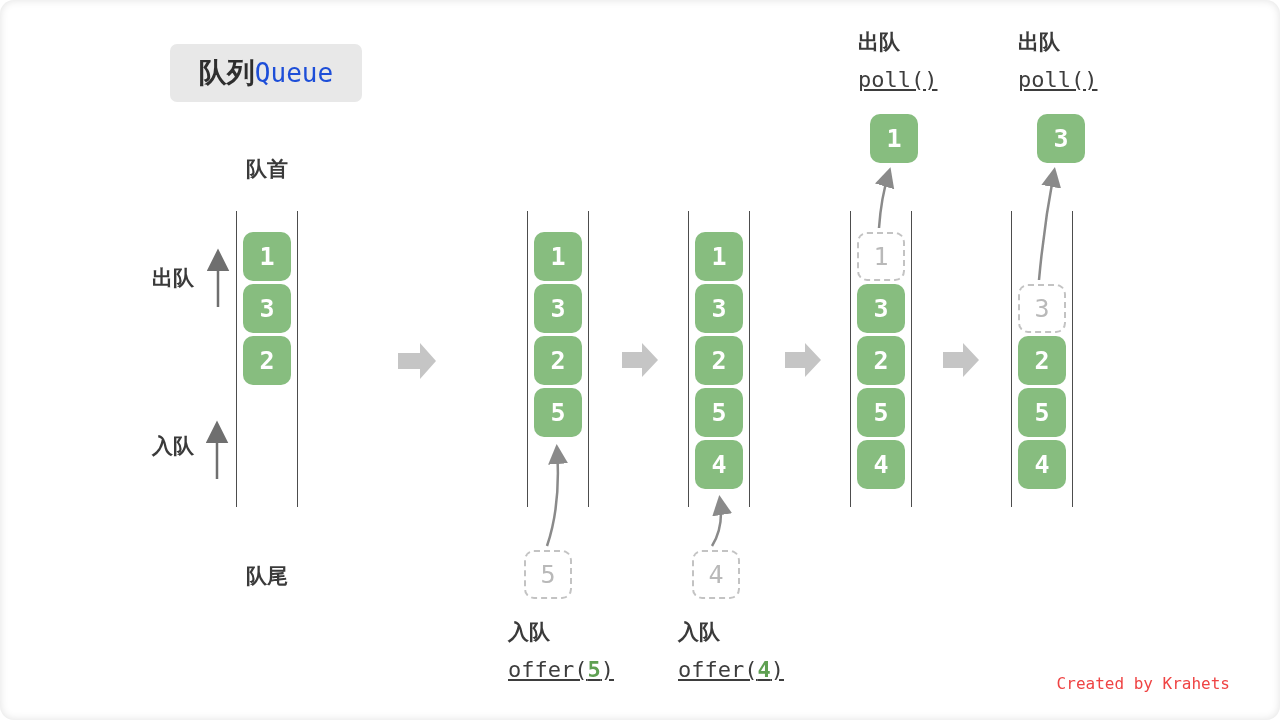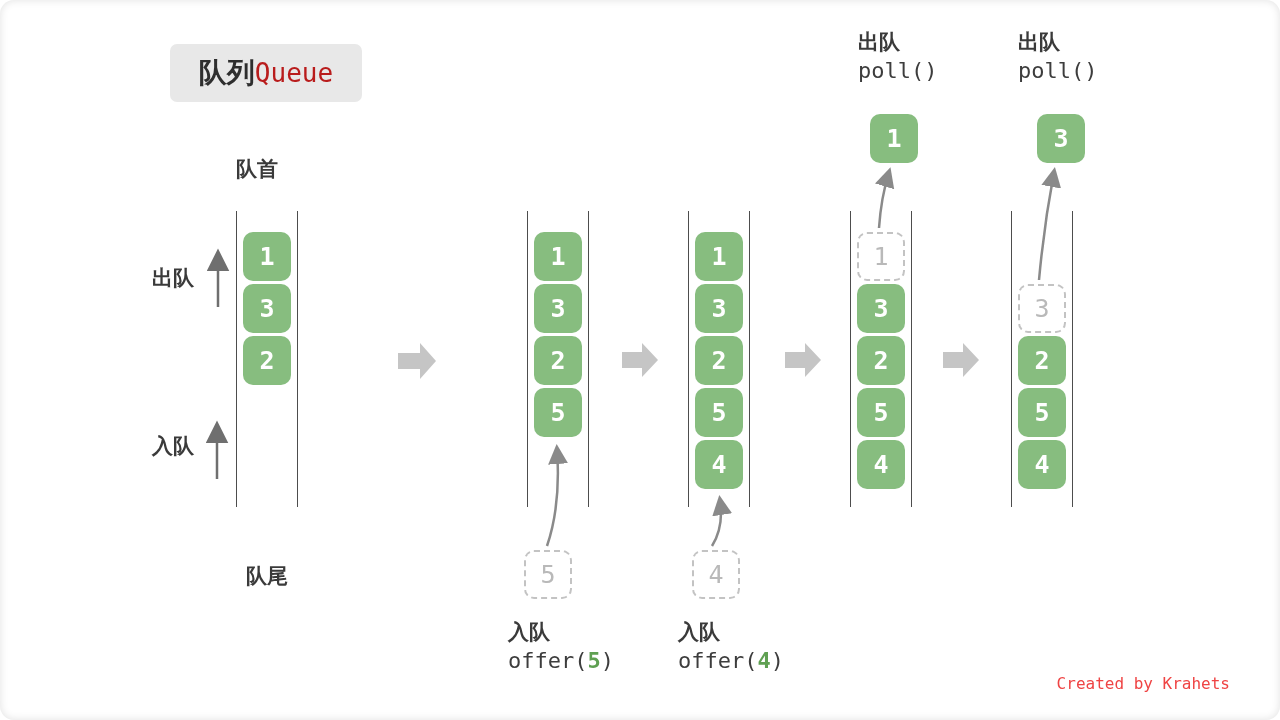--- a/index.html
+++ b/index.html
@@ -9,21 +9,21 @@
     box-shadow: inset 0 0 9px rgba(0,0,0,0.12);
     font-family:"Liberation Sans", sans-serif;
   }
 
   .title-box {
     position:absolute; left:170px; top:44px; width:192px; height:58px;
     background:#e8e8e8; border-radius:7px;
     display:flex; align-items:center; justify-content:center; 
   }
   .title-cn { font-size:28px; font-weight:bold; color:#2e2e2e; }
-  .title-en { font-family:"DejaVu Sans Mono", monospace; font-size:26px; color:#b91c1c; }
+  .title-en { font-family:"DejaVu Sans Mono", monospace; font-size:26px; color:#1d4ed8; }
 
   .cjk-label { position:absolute; font-size:21px; font-weight:bold; color:#3a3a3a; }
 
   .channel {
     position:absolute; top:211px; height:296px; width:62px;
     border-left:1.5px solid #4d4d4d; border-right:1.5px solid #4d4d4d;
     box-sizing:border-box;
   }
   .blk {
     position:absolute; left:50%; transform:translateX(-50%);
@@ -43,41 +43,41 @@
     display:flex; align-items:center; justify-content:center;
     font-family:"DejaVu Sans Mono", monospace; font-size:25px;
   }
   .float-box.green { background:#87BD7F; color:#fff; font-weight:bold; }
   .float-box.dashed {
     background:#fff; border:2px dashed #c3c3c3; color:#b9b9b9; box-sizing:border-box;
   }
 
   .anno { position:absolute; }
   .anno .action { font-size:21px; font-weight:bold; color:#3a3a3a; }
-  .anno .call { font-family:"DejaVu Sans Mono", monospace; font-size:22px; color:#3d3d3d; margin-top:2px; }
+  .anno .call { font-family:"DejaVu Sans Mono", monospace; font-size:22px; color:#3d3d3d; margin-top:11px;text-decoration:underline; }
   .anno .arg { color:#5FA052; font-weight:bold; }
 
   .watermark {
     position:absolute; top:674px; right:50px;
     font-family:"DejaVu Sans Mono", monospace; font-size:16px; color:#ef4444;
   }
 
   svg.overlay { position:absolute; left:0; top:0; pointer-events:none; }
 </style>
 </head>
 <body>
 
 <div class="canvas">
 
   <div class="title-box">
     <span class="title-cn">队列</span>
     <span class="title-en">Queue</span>
   </div>
 
-  <div class="cjk-label" style="left:226px; top:155px; width:62px; text-align:center;">队首</div>
+  <div class="cjk-label" style="left:236px; top:155px; width:62px; text-align:center;">队首</div>
   <div class="cjk-label" style="left:236px; top:562px; width:62px; text-align:center;">队尾</div>
   <div class="cjk-label" style="left:152px; top:264px;">出队</div>
   <div class="cjk-label" style="left:152px; top:432px;">入队</div>
 
   <div class="channel" style="left:236px;">
     <div class="blk r0">1</div>
     <div class="blk r1">3</div>
     <div class="blk r2">2</div>
   </div>
 

